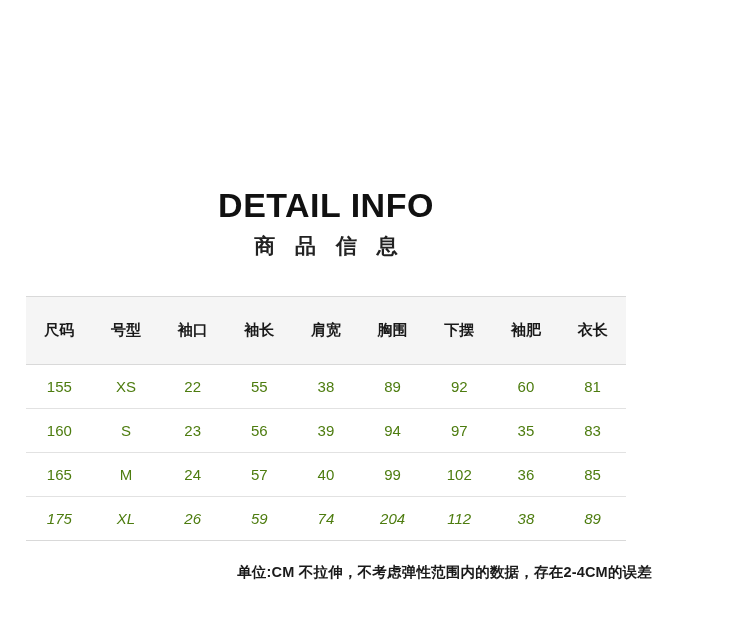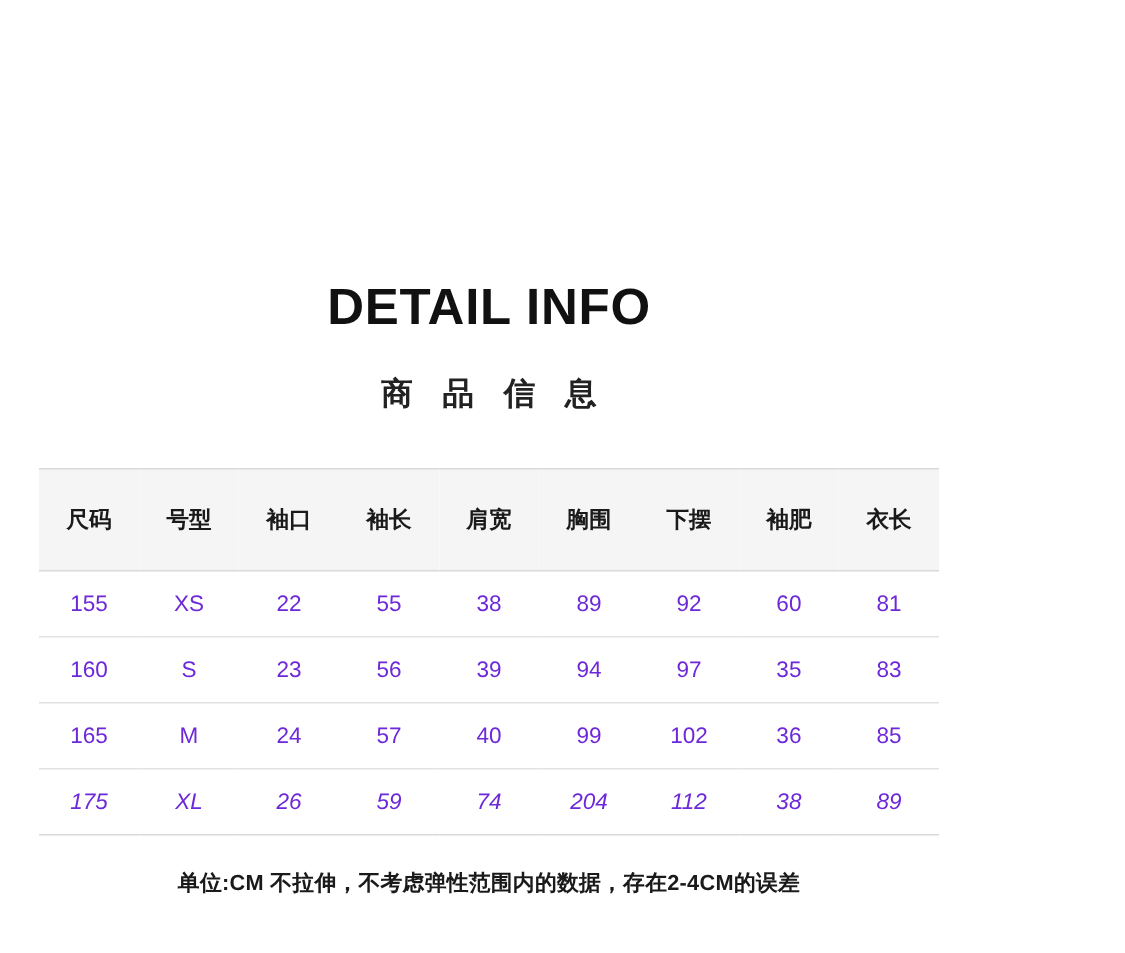--- a/index.html
+++ b/index.html
@@ -26,21 +26,21 @@
   }
   .title-en {
     font-size: 34px;
     font-weight: 900;
     letter-spacing: 0.5px;
     color: #111111;
     line-height: 1.05;
     font-family: "Liberation Sans", sans-serif;
   }
   .title-cn {
-    margin-top: 24px;
+    margin-top: 8px;
     font-size: 21px;
     font-weight: 700;
     letter-spacing: 7px;
     color: #222222;
     text-indent: 7px;
   }
   .table-wrap {
     margin: 36px auto 0 auto;
     width: 600px;
   }
@@ -55,32 +55,32 @@
     font-weight: 700;
     color: #1a1a1a;
     padding: 24px 0;
     text-align: center;
     border-top: 1px solid #d9d9d9;
     border-bottom: 1px solid #d9d9d9;
   }
   table.size-table tbody td {
     font-size: 15px;
     font-weight: 400;
-    color: #6d28d9;
+    color: #4d7c0f;
     padding: 13px 0;
     text-align: center;
     border-bottom: 1px solid #e2e2e2;
   }
   table.size-table tbody tr:last-child td {
     border-bottom: 1px solid #d9d9d9;
     font-style: italic;
   }
   .note {
     margin-top: 22px;
-    text-align: center;
+    text-align: right;
     font-size: 14.5px;
     font-weight: 700;
     color: #1a1a1a;
     letter-spacing: 0.2px;
   }
 </style>
 </head>
 <body>
 
 <div class="page">

